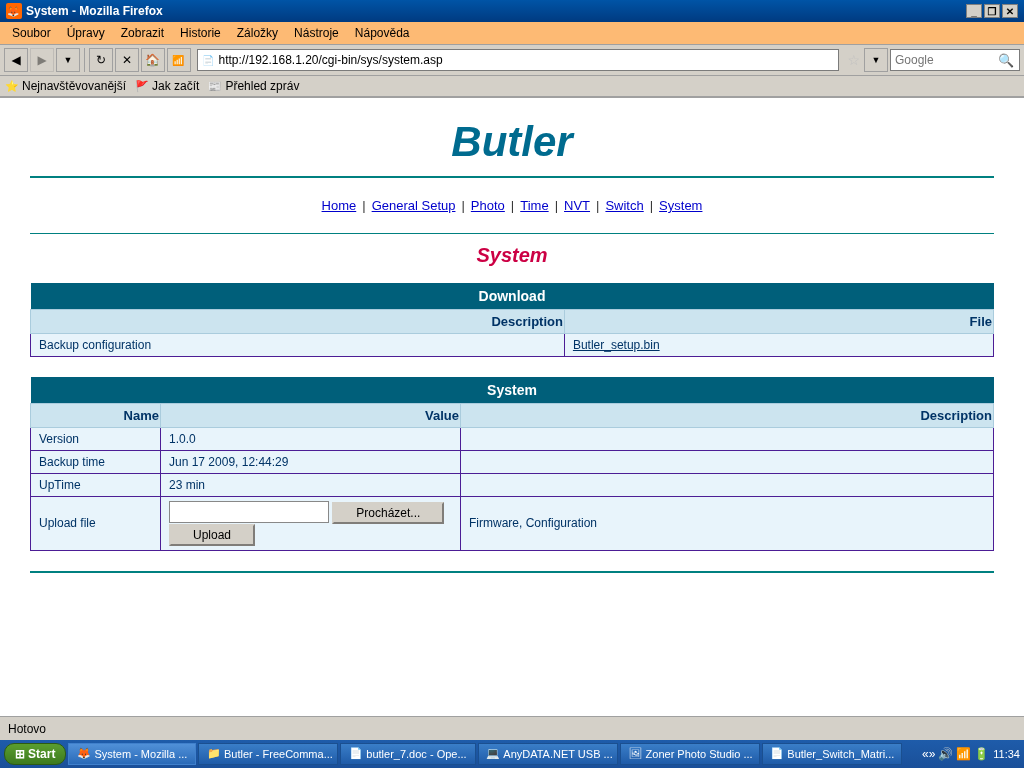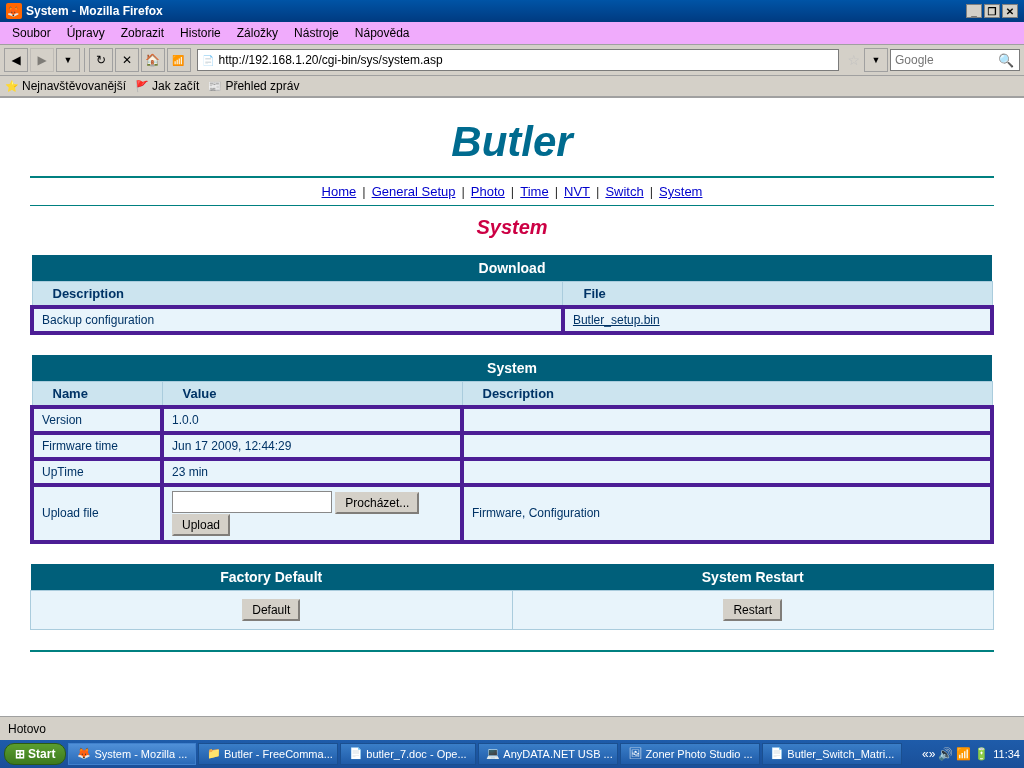--- a/index.html
+++ b/index.html
@@ -22,21 +22,21 @@
     .titlebar-icon { width: 16px; height: 16px; background: #ff6600; border-radius: 2px; font-size: 10px; display: flex; align-items: center; justify-content: center; color: white; }
     .titlebar-buttons { display: flex; gap: 2px; }
     .titlebar-btn {
       width: 16px; height: 14px; background: #d4d0c8; border: 1px solid #808080;
       font-size: 10px; cursor: pointer; display: flex; align-items: center; justify-content: center;
       color: #000;
     }
 
     
     .menubar {
-      background: #f0abfc;
+      background: #fdba74;
       display: flex;
       gap: 0;
       padding: 2px 4px;
       font-size: 12px;
       border-bottom: 1px solid #a0a0a0;
     }
     .menubar-item {
       padding: 2px 8px;
       cursor: pointer;
     }
@@ -121,21 +121,21 @@
       border: none;
       border-top: 1px solid #008080;
       margin: 0;
     }
 
     .nav-bar {
       display: flex;
       justify-content: center;
       align-items: center;
       gap: 0;
-      padding: 6px 0;
+      padding: 20px 0;
       font-size: 13px;
       text-align: right;
     }
     .nav-item {
       color: #0000cc;
       text-decoration: underline;
       cursor: pointer;
     }
     .nav-separator { color: #333; margin: 0 6px; }
 
@@ -159,45 +159,46 @@
       color: white;
       font-weight: bold;
       padding: 5px 8px;
       text-align: center;
       font-size: 14px;
     }
     .section-table .col-header-row td {
       background: #cce4ef;
       color: #003366;
       font-weight: bold;
-      padding: 4px 20px;
+      padding: 4px 1px;
       border: 1px solid #aaccdd;
+      text-align: right;
     }
     .section-table .data-row td {
       background: #e8f4fb;
       color: #003366;
       padding: 4px 8px;
-      border: 4px solid #4c1d95;
+      border: 1px solid #4c1d95;
       font-size: 12px;
     }
     .link-cell { color: #0000cc; text-decoration: underline; cursor: pointer; }
 
     .system-name-col { width: 130px; margin-top: 17px; }
     .system-value-col { width: 300px; }
     .system-desc-col { }
 
     
     .upload-input {
       width: 160px;
       height: 22px;
       border: 1px solid #888;
       background: white;
     }
     .small-btn {
-      padding: 2px 8px;
+      padding: 2px 22px;
       background: #d4d0c8;
       border: 2px outset #d4d0c8;
       cursor: pointer;
       font-size: 12px;
     }
 
     
     .bottom-table {
       width: 100%;
       border-collapse: collapse;
@@ -421,57 +422,41 @@
         <td class="system-name-col">Name</td>
         <td class="system-value-col">Value</td>
         <td class="system-desc-col">Description</td>
       </tr>
       <tr class="data-row">
         <td>Version</td>
         <td>1.0.0</td>
         <td></td>
       </tr>
       <tr class="data-row">
-        <td>Firmware time</td>
+        <td>Backup time</td>
         <td>Jun 17 2009, 12:44:29</td>
         <td></td>
       </tr>
       <tr class="data-row">
         <td>UpTime</td>
         <td>23 min</td>
         <td></td>
       </tr>
       <tr class="data-row">
         <td>Upload file</td>
         <td>
           <input type="text" class="upload-input" style="">
           <button class="small-btn">Procházet...</button>
           <button class="small-btn">Upload</button>
         </td>
         <td>Firmware, Configuration</td>
       </tr>
     </tbody>
       </table>
 
-    <table class="bottom-table">
-      <tbody>
-          <tr class="bh-row">
-        <td>Factory Default</td>
-        <td>System Restart</td>
-      </tr>
-      <tr class="bd-row">
-        <td>
-          <button class="small-btn">Default</button>
-        </td>
-        <td>
-          <button class="small-btn">Restart</button>
-        </td>
-      </tr>
-    </tbody>
-      </table>
 
     <div class="page-footer">
       
       
     </div>
 
   </div>
 </div>
 
 <div class="statusbar">

